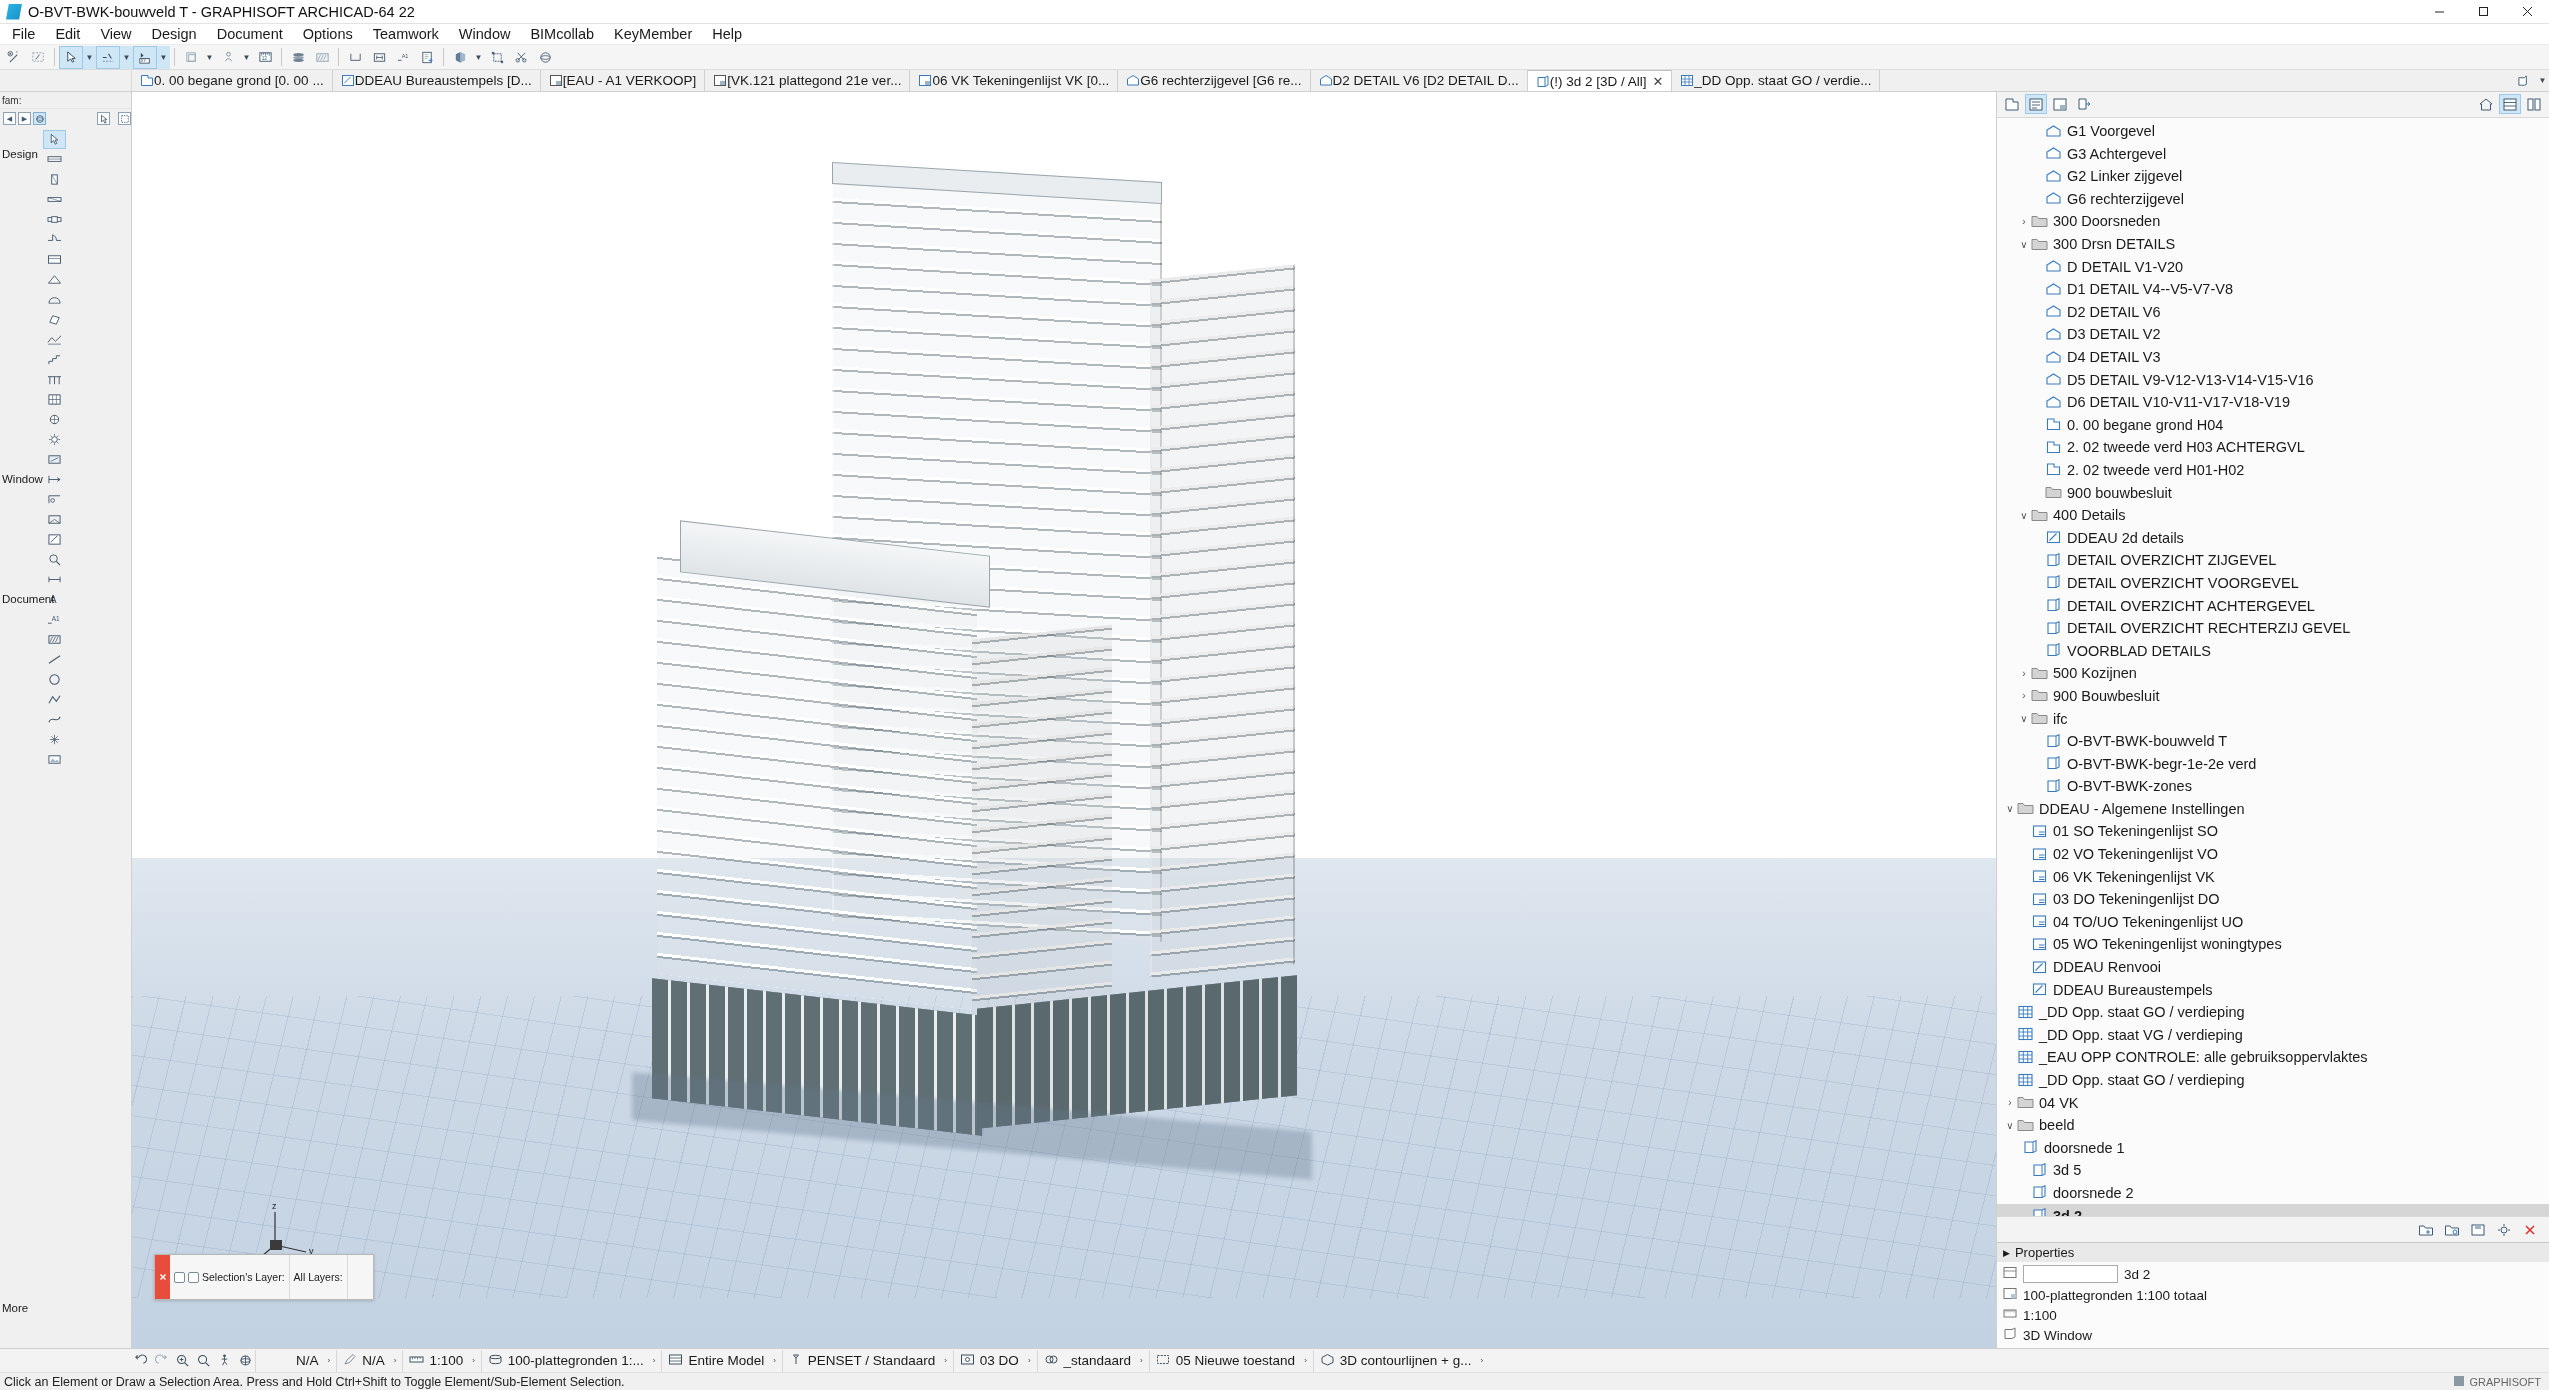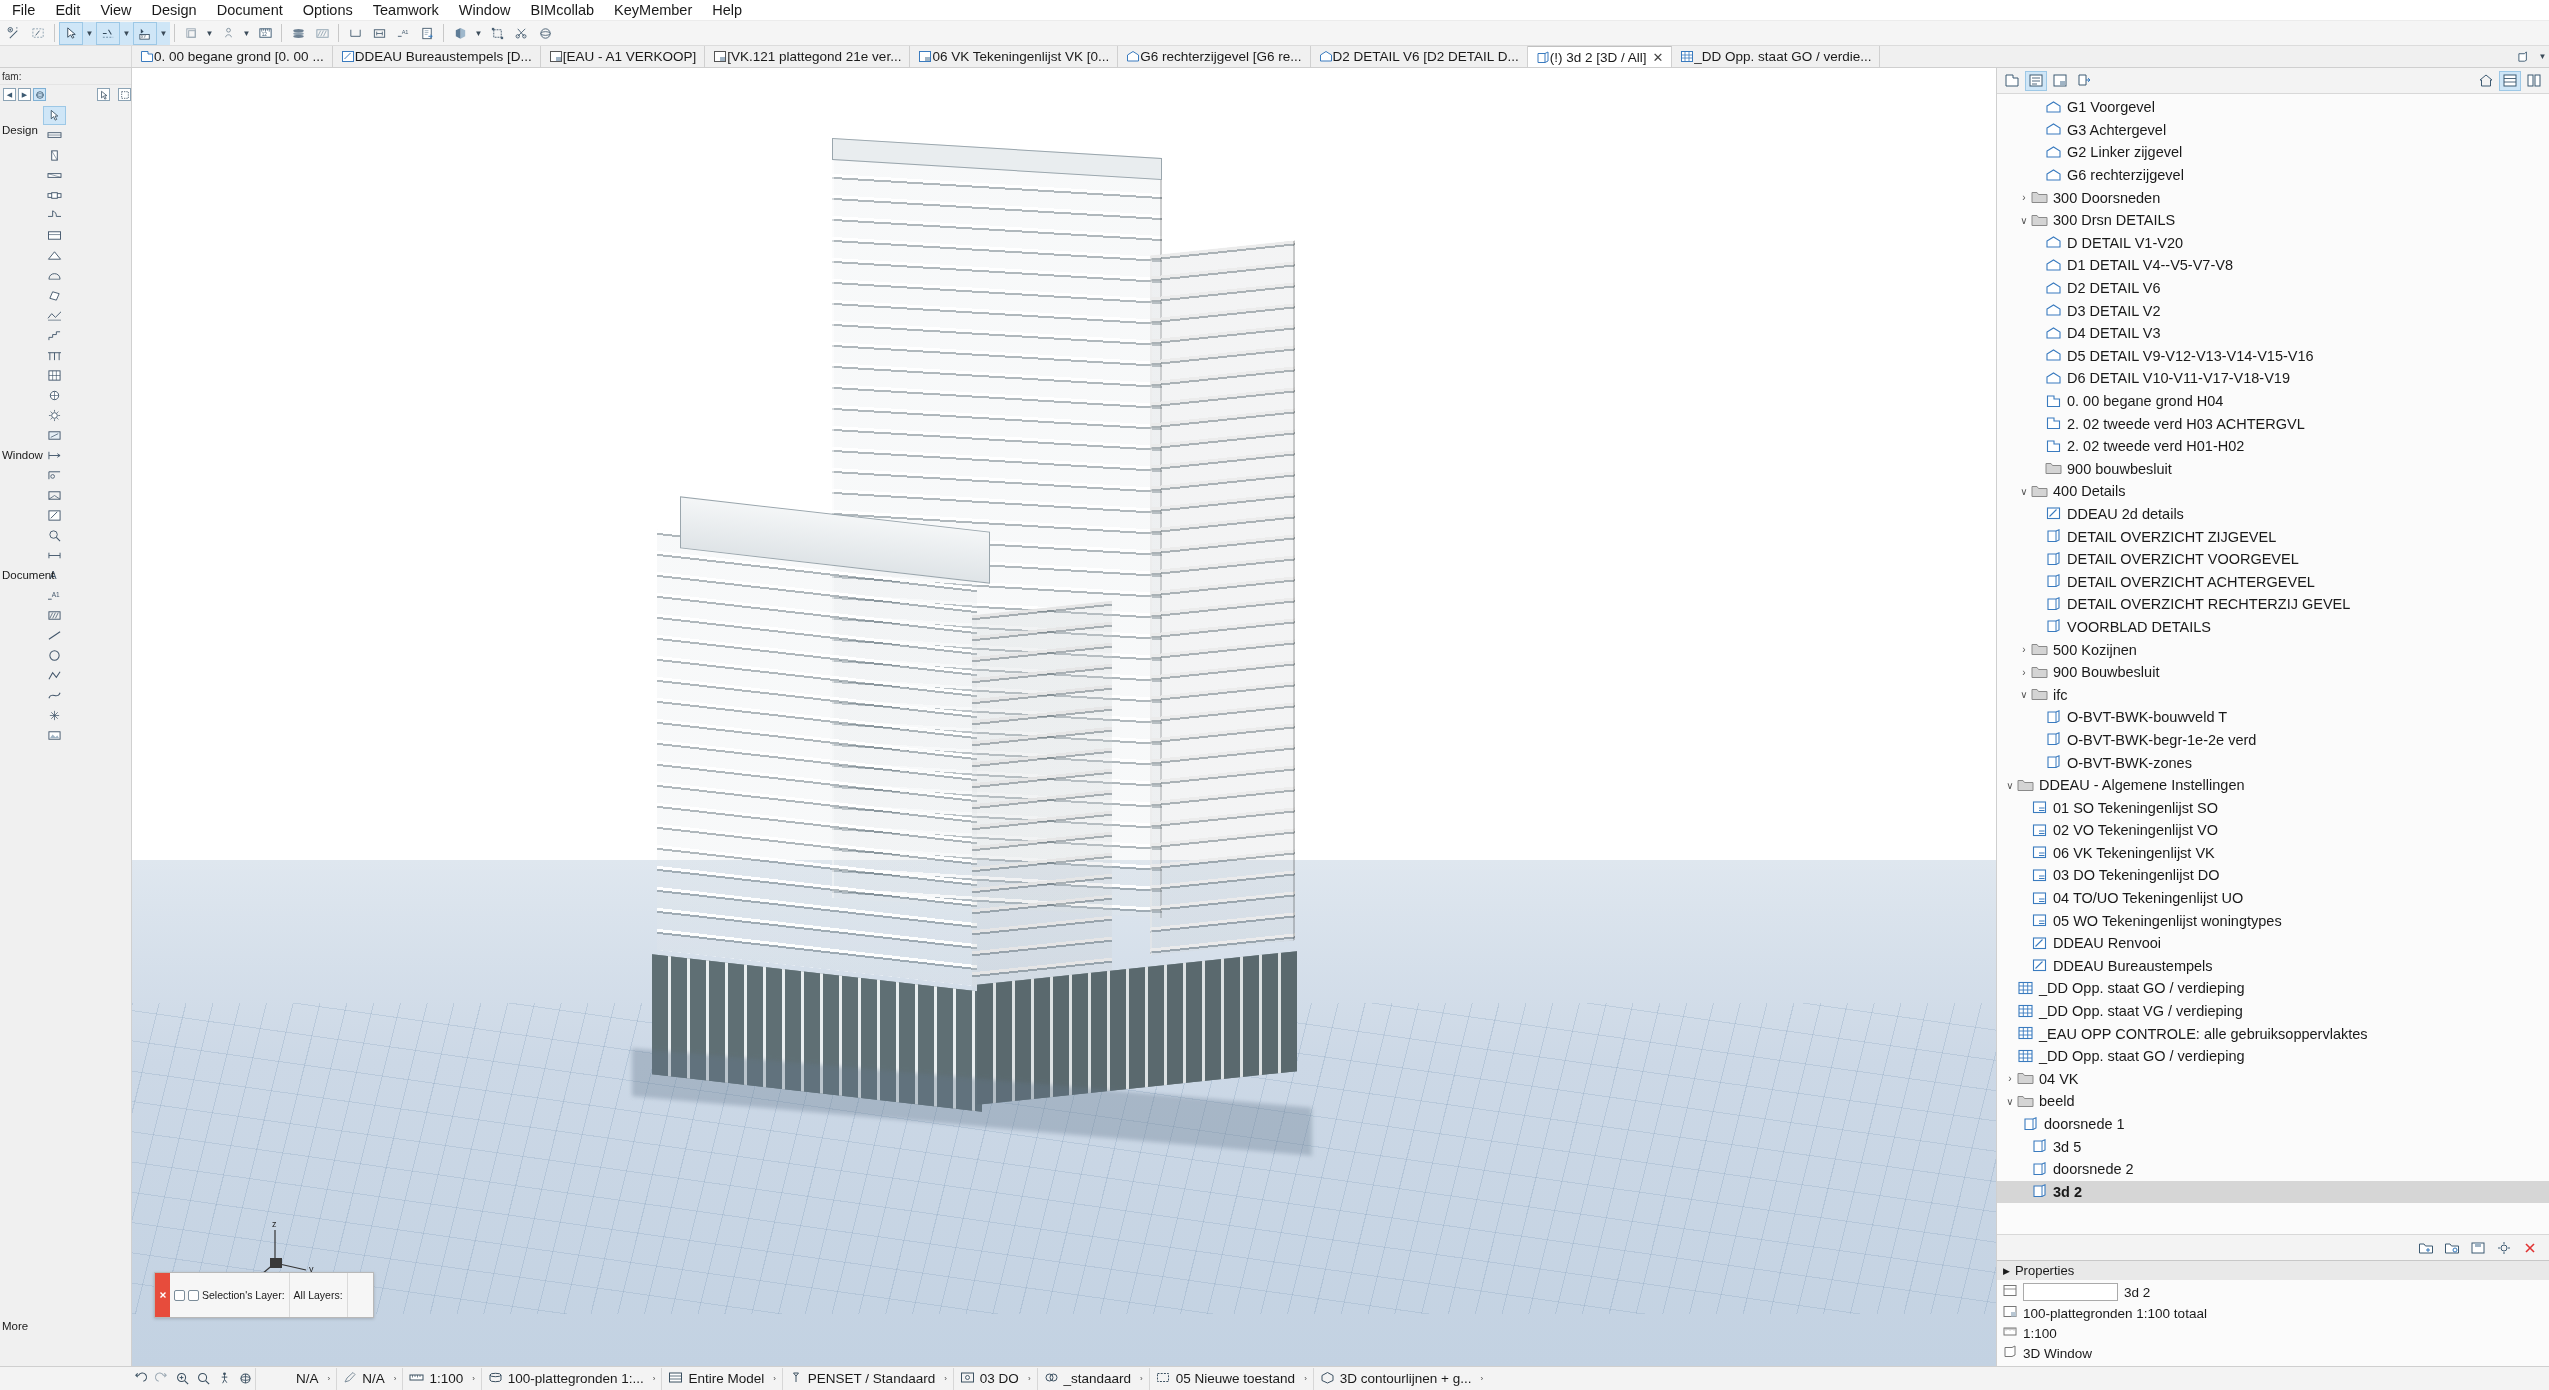--- a/index.html
+++ b/index.html
@@ -169,20 +169,42 @@
              font-size:12.5px; color:#222; padding-left:4px; border-top:1px solid #e0e0e0;}
   .brand { margin-left:auto; display:flex; align-items:center; gap:4px; padding-right:8px; font-size:11px; color:#666;}
 
   .icn { display:block; }
 </style>
 </head>
 <body>
 
 <div class="app">
 
+  <div class="titlebar">
+    <div class="title-icon"></div>
+    <div class="title-text">O-BVT-BWK-bouwveld T - GRAPHISOFT ARCHICAD-64 22</div>
+    <div class="win-controls">
+      <div class="win-btn">
+        <svg width="11" height="11" viewBox="0 0 11 11">
+            <line x1="1" y1="6" x2="10" y2="6" stroke="#222" stroke-width="1"></line>
+          </svg>
+      </div>
+      <div class="win-btn">
+        <svg width="11" height="11" viewBox="0 0 11 11">
+            <rect x="1.5" y="1.5" width="8" height="8" fill="none" stroke="#222" stroke-width="1"></rect>
+          </svg>
+      </div>
+      <div class="win-btn close">
+        <svg width="11" height="11" viewBox="0 0 11 11">
+            <line x1="1" y1="1" x2="10" y2="10" stroke="#222" stroke-width="1"></line>
+            <line x1="10" y1="1" x2="1" y2="10" stroke="#222" stroke-width="1"></line>
+          </svg>
+      </div>
+    </div>
+  </div>
 
   <div class="menubar">
     <div class="menu-item">File</div>
     <div class="menu-item">Edit</div>
     <div class="menu-item">View</div>
     <div class="menu-item">Design</div>
     <div class="menu-item">Document</div>
     <div class="menu-item">Options</div>
     <div class="menu-item">Teamwork</div>
     <div class="menu-item">Window</div>
@@ -1306,14 +1328,25 @@
       <span>
         <svg width="15" height="13" viewBox="0 0 15 13">
             <path d="M7.5 1.5 L13 4.5 L13 9.5 L7.5 12 L2 9.5 L2 4.5 Z" fill="none" stroke="#3b5061" stroke-width="1"></path>
           </svg>
       </span>
       <span class="sb-val">3D contourlijnen + g...</span>
       <span class="caret">›</span>
     </div>
   </div>
 
+  <div class="hintbar">
+    <span>Click an Element or Draw a Selection Area. Press and Hold Ctrl+Shift to Toggle Element/Sub-Element Selection.</span>
+    <span class="brand">
+      <span>
+        <svg width="12" height="12" viewBox="0 0 12 12">
+            <rect x="1" y="1" width="10" height="10" fill="#8a98a4"></rect>
+          </svg>
+      </span>
+      <span>GRAPHISOFT</span>
+    </span>
+  </div>
 
 </div>
 
 </body></html>

